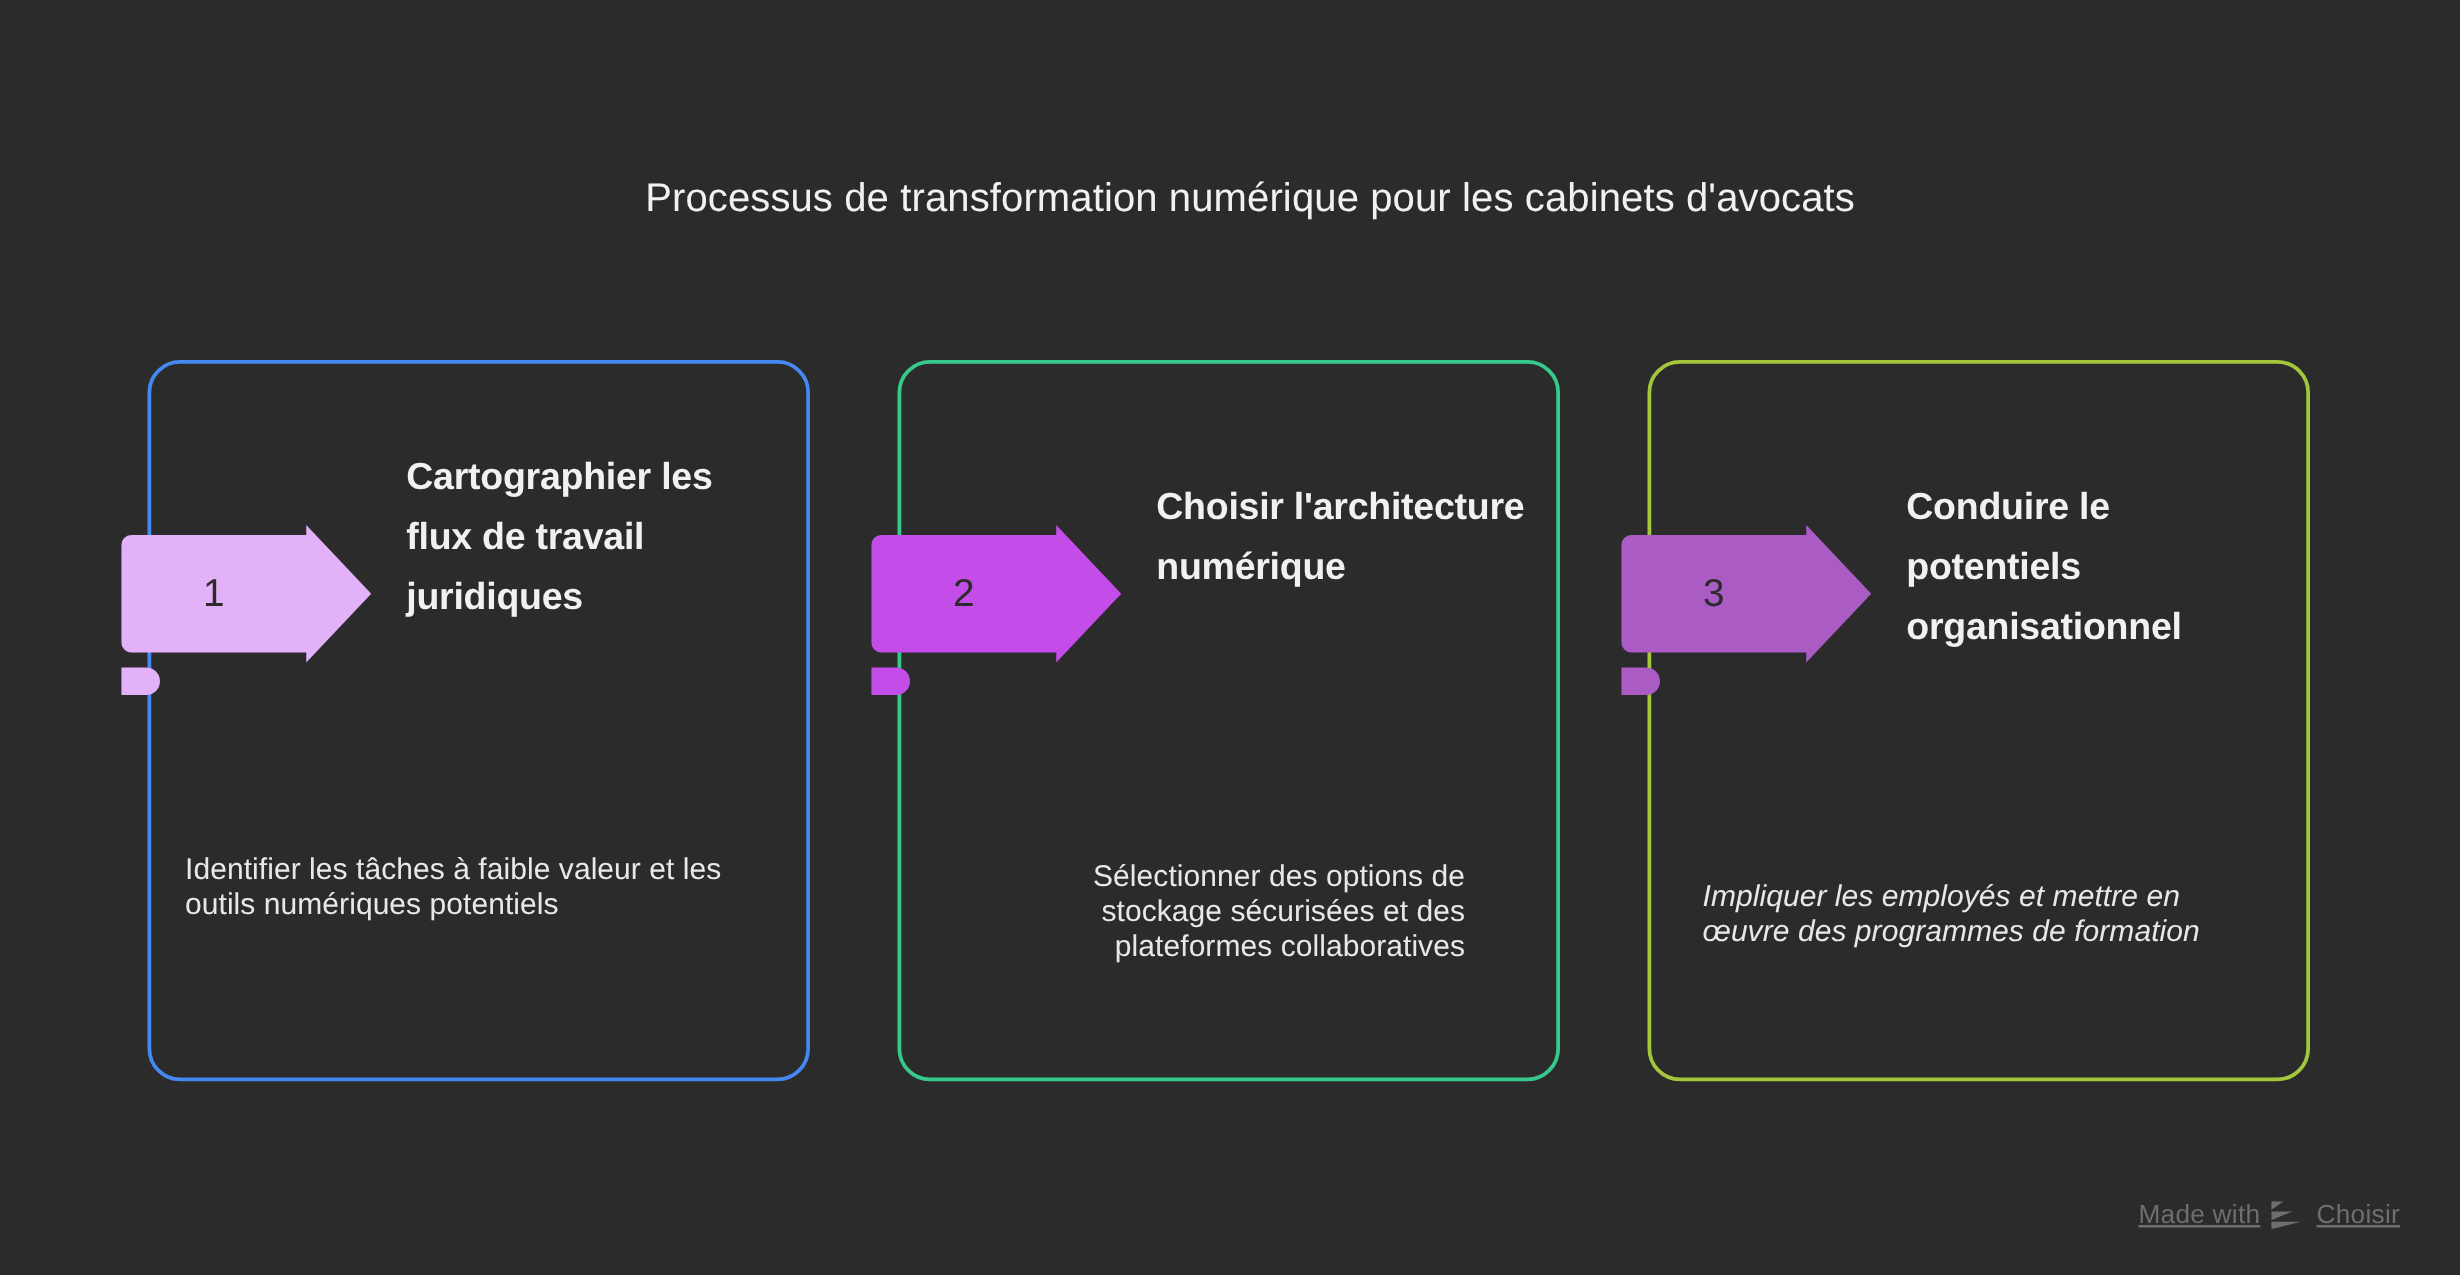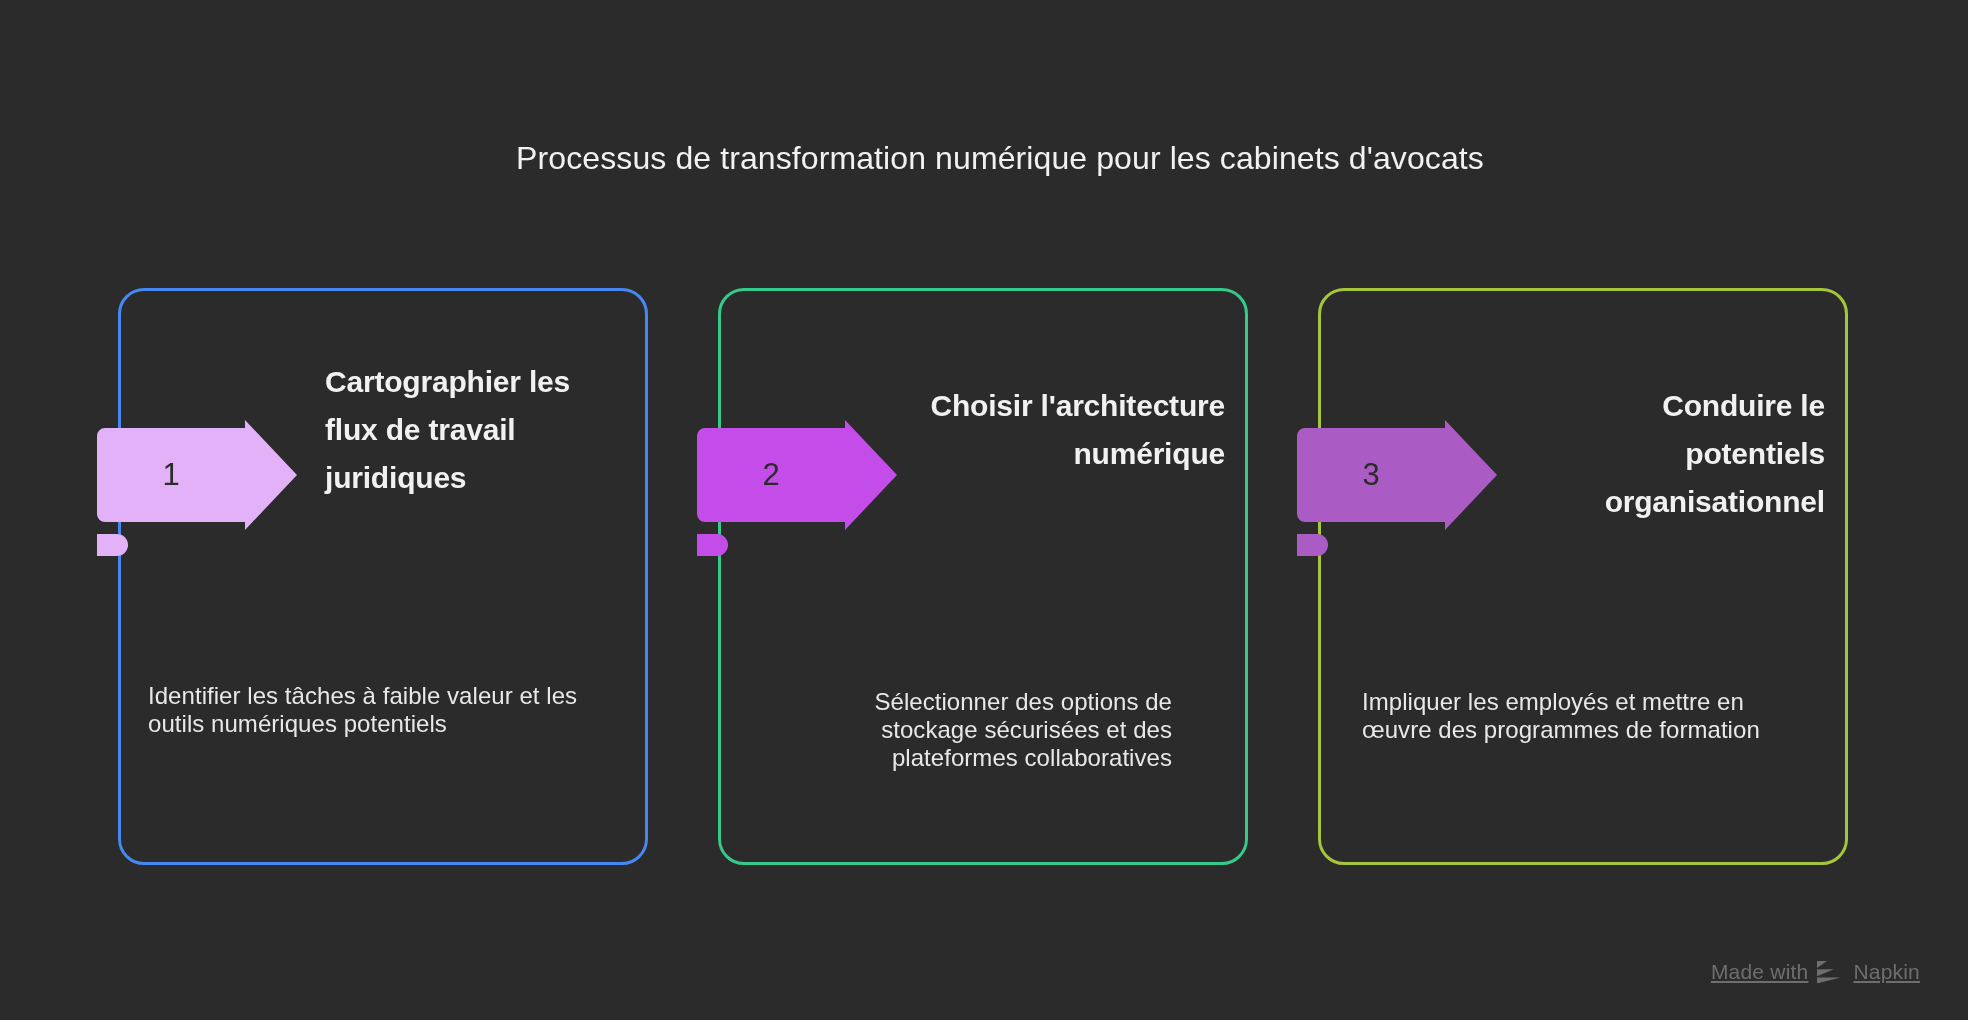--- a/index.html
+++ b/index.html
@@ -99,34 +99,34 @@
     top: -42px;
     width: 285px;
     color: #f1f1f1;
     font-size: 30px;
     font-weight: bold;
     line-height: 48px;
     letter-spacing: -0.2px;
   }
   .step-row.r1 .step-heading { top: -62px; }
   .step-row.r2 .step-heading,
-  .step-row.r3 .step-heading { top: -38px; width: 300px; text-align: right; }
+  .step-row.r3 .step-heading { top: -38px; width: 300px; }
 
   
   .step-desc {
     position: absolute;
     color: #e8e8e8;
     font-size: 24px;
     font-weight: 400;
     line-height: 28px;
     letter-spacing: 0.05px;
   }
   .step-desc.d1 { left: 148px;  top: 682px; width: 470px; }
   .step-desc.d2 { left: 782px;  top: 688px; width: 390px; text-align: right; }
-  .step-desc.d3 { left: 1362px; top: 688px; width: 450px; }
+  .step-desc.d3 { left: 1362px; top: 704px; width: 450px; font-style: italic; }
 
   
   .watermark {
     position: absolute;
     right: 48px;
     bottom: 36px;
     display: flex;
     align-items: center;
     gap: 9px;
     color: #6e6e6e;
@@ -193,16 +193,16 @@
   </div>
   <div class="step-desc d3">Impliquer les employés et mettre en œuvre des programmes de formation</div>
 
   <div class="watermark">
     <span>Made with</span>
     <svg class="napkin-mark" viewBox="0 0 27 22">
       <path d="M0 0 H10 L0 7 Z" fill="#6e6e6e"></path>
       <path d="M0 8.2 H17 L0 15.2 Z" fill="#6e6e6e"></path>
       <path d="M0 16.4 H24 L0 22.4 Z" fill="#6e6e6e"></path>
     </svg>
-    <span>Napkin</span>
+    <span>Choisir</span>
   </div>
 
 </div>
 
 </body></html>

